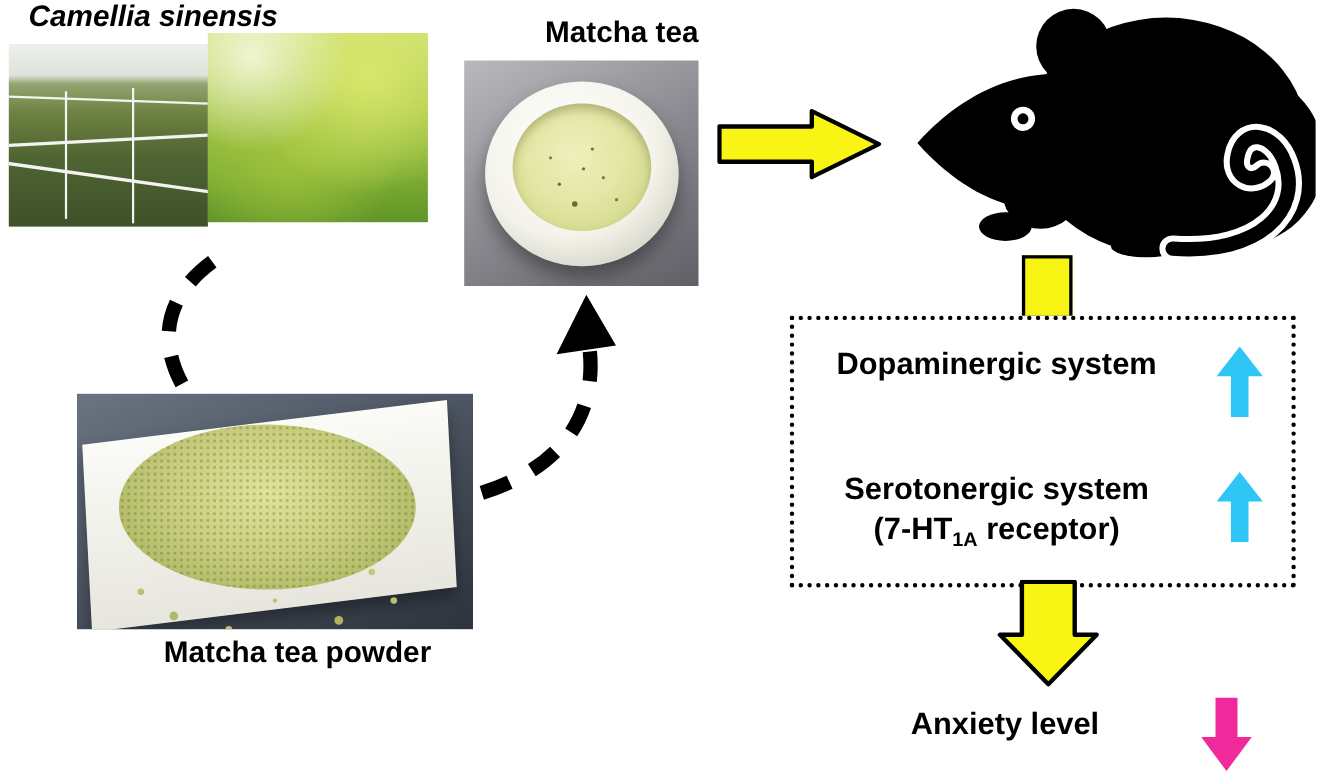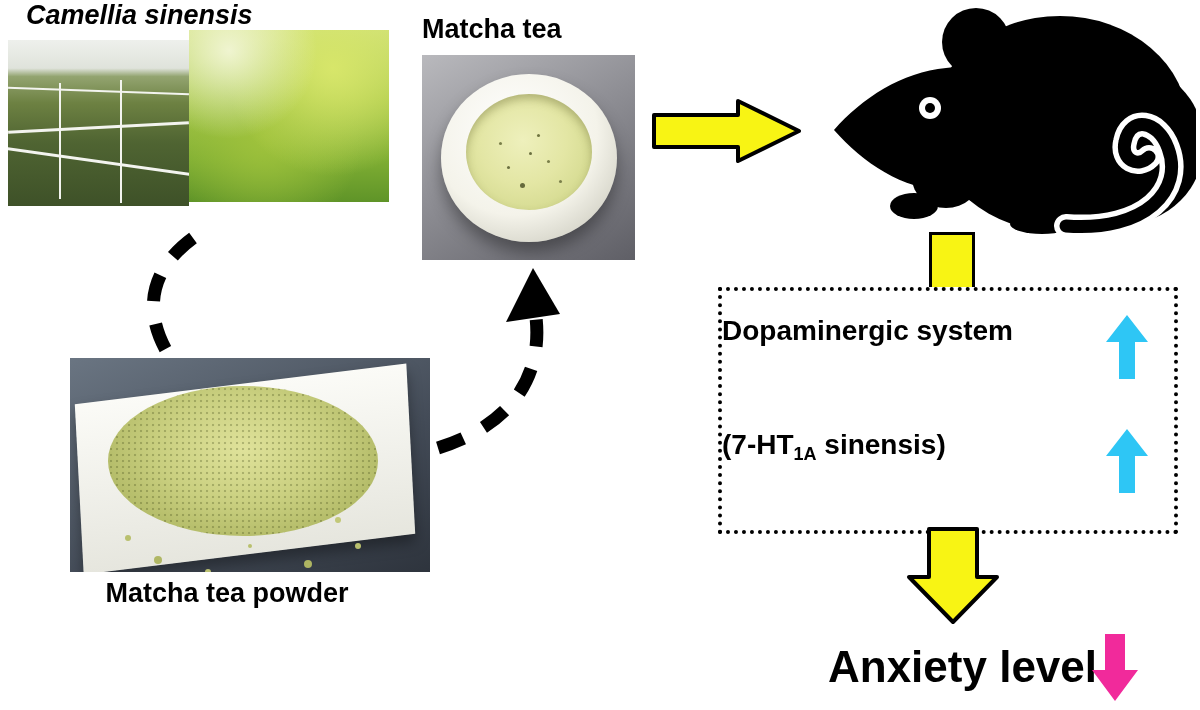--- a/index.html
+++ b/index.html
@@ -4,23 +4,23 @@
 <style>
   html,body{margin:0;padding:0;background:#fff;}
   .canvas{
     position:relative;width:1200px;height:710px;margin:0 auto;background:#fff;
     font-family:"Liberation Sans","DejaVu Sans",sans-serif;color:#000;overflow:hidden;
   }
   .label{position:absolute;font-weight:bold;color:#000;}
 
   
   .plant-label{left:26px;top:0px;font-size:27px;font-style:italic;}
-  .tea-label{left:422px;top:14px;width:213px;text-align:left;font-size:27px;}
-  .powder-label{left:62px;top:578px;width:330px;text-align:center;font-size:27px;}
-  .anxiety-label{left:828px;top:642px;font-size:44px;}
+  .tea-label{left:422px;top:14px;width:213px;text-align:right;font-size:27px;}
+  .powder-label{left:62px;top:578px;width:330px;text-align:right;font-size:27px;}
+  .anxiety-label{left:828px;top:642px;font-size:28px;}
 
   
   .photo{position:absolute;overflow:hidden;}
   .field-photo{
     left:8px;top:40px;width:181px;height:166px;
     background:linear-gradient(180deg,#eef0ec 0%,#dfe3db 17%,#93a470 22%,#6d8142 38%,#4f6432 62%,#3e5128 100%);
   }
   .fline{position:absolute;background:#f3f4ef;}
   .fl1{left:0;top:30%;width:100%;height:2px;transform:rotate(2deg);}
   .fl2{left:0;top:52%;width:100%;height:3px;transform:rotate(-3deg);}
@@ -83,21 +83,21 @@
     position:absolute;left:178px;top:186px;width:4px;height:4px;border-radius:50%;background:#b9c06e;
     box-shadow:-92px 14px 0 2px #b0b765,-42px 26px 0 1px #bcc272,58px 18px 0 2px #aeb562,
                108px 0 0 1px #b9c06e,-122px -8px 0 1px #b9c06e,88px -26px 0 1px #c2c878,22px 30px 0 1px #aab158;
   }
 
   
   .systems-box{
     position:absolute;left:718px;top:287px;width:460px;height:247px;
     border:4px dotted #000;background:#fff;box-sizing:border-box;
   }
-  .sys-row{position:absolute;left:0;width:368px;font-weight:bold;line-height:36px;}
+  .sys-row{position:absolute;left:0;width:368px;text-align:center;font-weight:bold;line-height:36px;}
   .row1{top:22px;}
   .row2{top:136px;}
   .sys-title,.sys-receptor{font-size:28px;display:block;}
   .sub{font-size:18px;vertical-align:-6px;margin-top:37px;}
   .up-arrow{position:absolute;right:26px;width:42px;height:64px;}
   .arrow1{top:24px;}
   .arrow2{top:138px;}
 
   
   .right-arrow{position:absolute;left:652px;top:98px;width:150px;height:66px;}
@@ -173,21 +173,22 @@
 
   <div class="systems-box">
     <div class="sys-row row1">
       <span class="sys-title">Dopaminergic system</span>
     </div>
     <svg class="up-arrow arrow1" viewBox="0 0 42 64" xmlns="http://www.w3.org/2000/svg">
       <polygon class="fill-cyan" points="21,0 42,27 29,27 29,64 13,64 13,27 0,27"></polygon>
     </svg>
 
     <div class="sys-row row2">
-      <span class="sys-receptor"><span>(7-HT</span><span class="sub">1A</span><span> sinensis)</span></span>
+      <span class="sys-title">Serotonergic system</span>
+      <span class="sys-receptor"><span>(7-HT</span><span class="sub">1A</span><span> receptor)</span></span>
     </div>
     <svg class="up-arrow arrow2" viewBox="0 0 42 64" xmlns="http://www.w3.org/2000/svg">
       <polygon class="fill-cyan" points="21,0 42,27 29,27 29,64 13,64 13,27 0,27"></polygon>
     </svg>
   </div>
 
   <svg class="big-down-arrow" viewBox="0 0 94 98" xmlns="http://www.w3.org/2000/svg">
     <polygon class="fill-yellow" points="23,2 71,2 71,50 91,50 47,95 3,50 23,50"></polygon>
   </svg>
 

